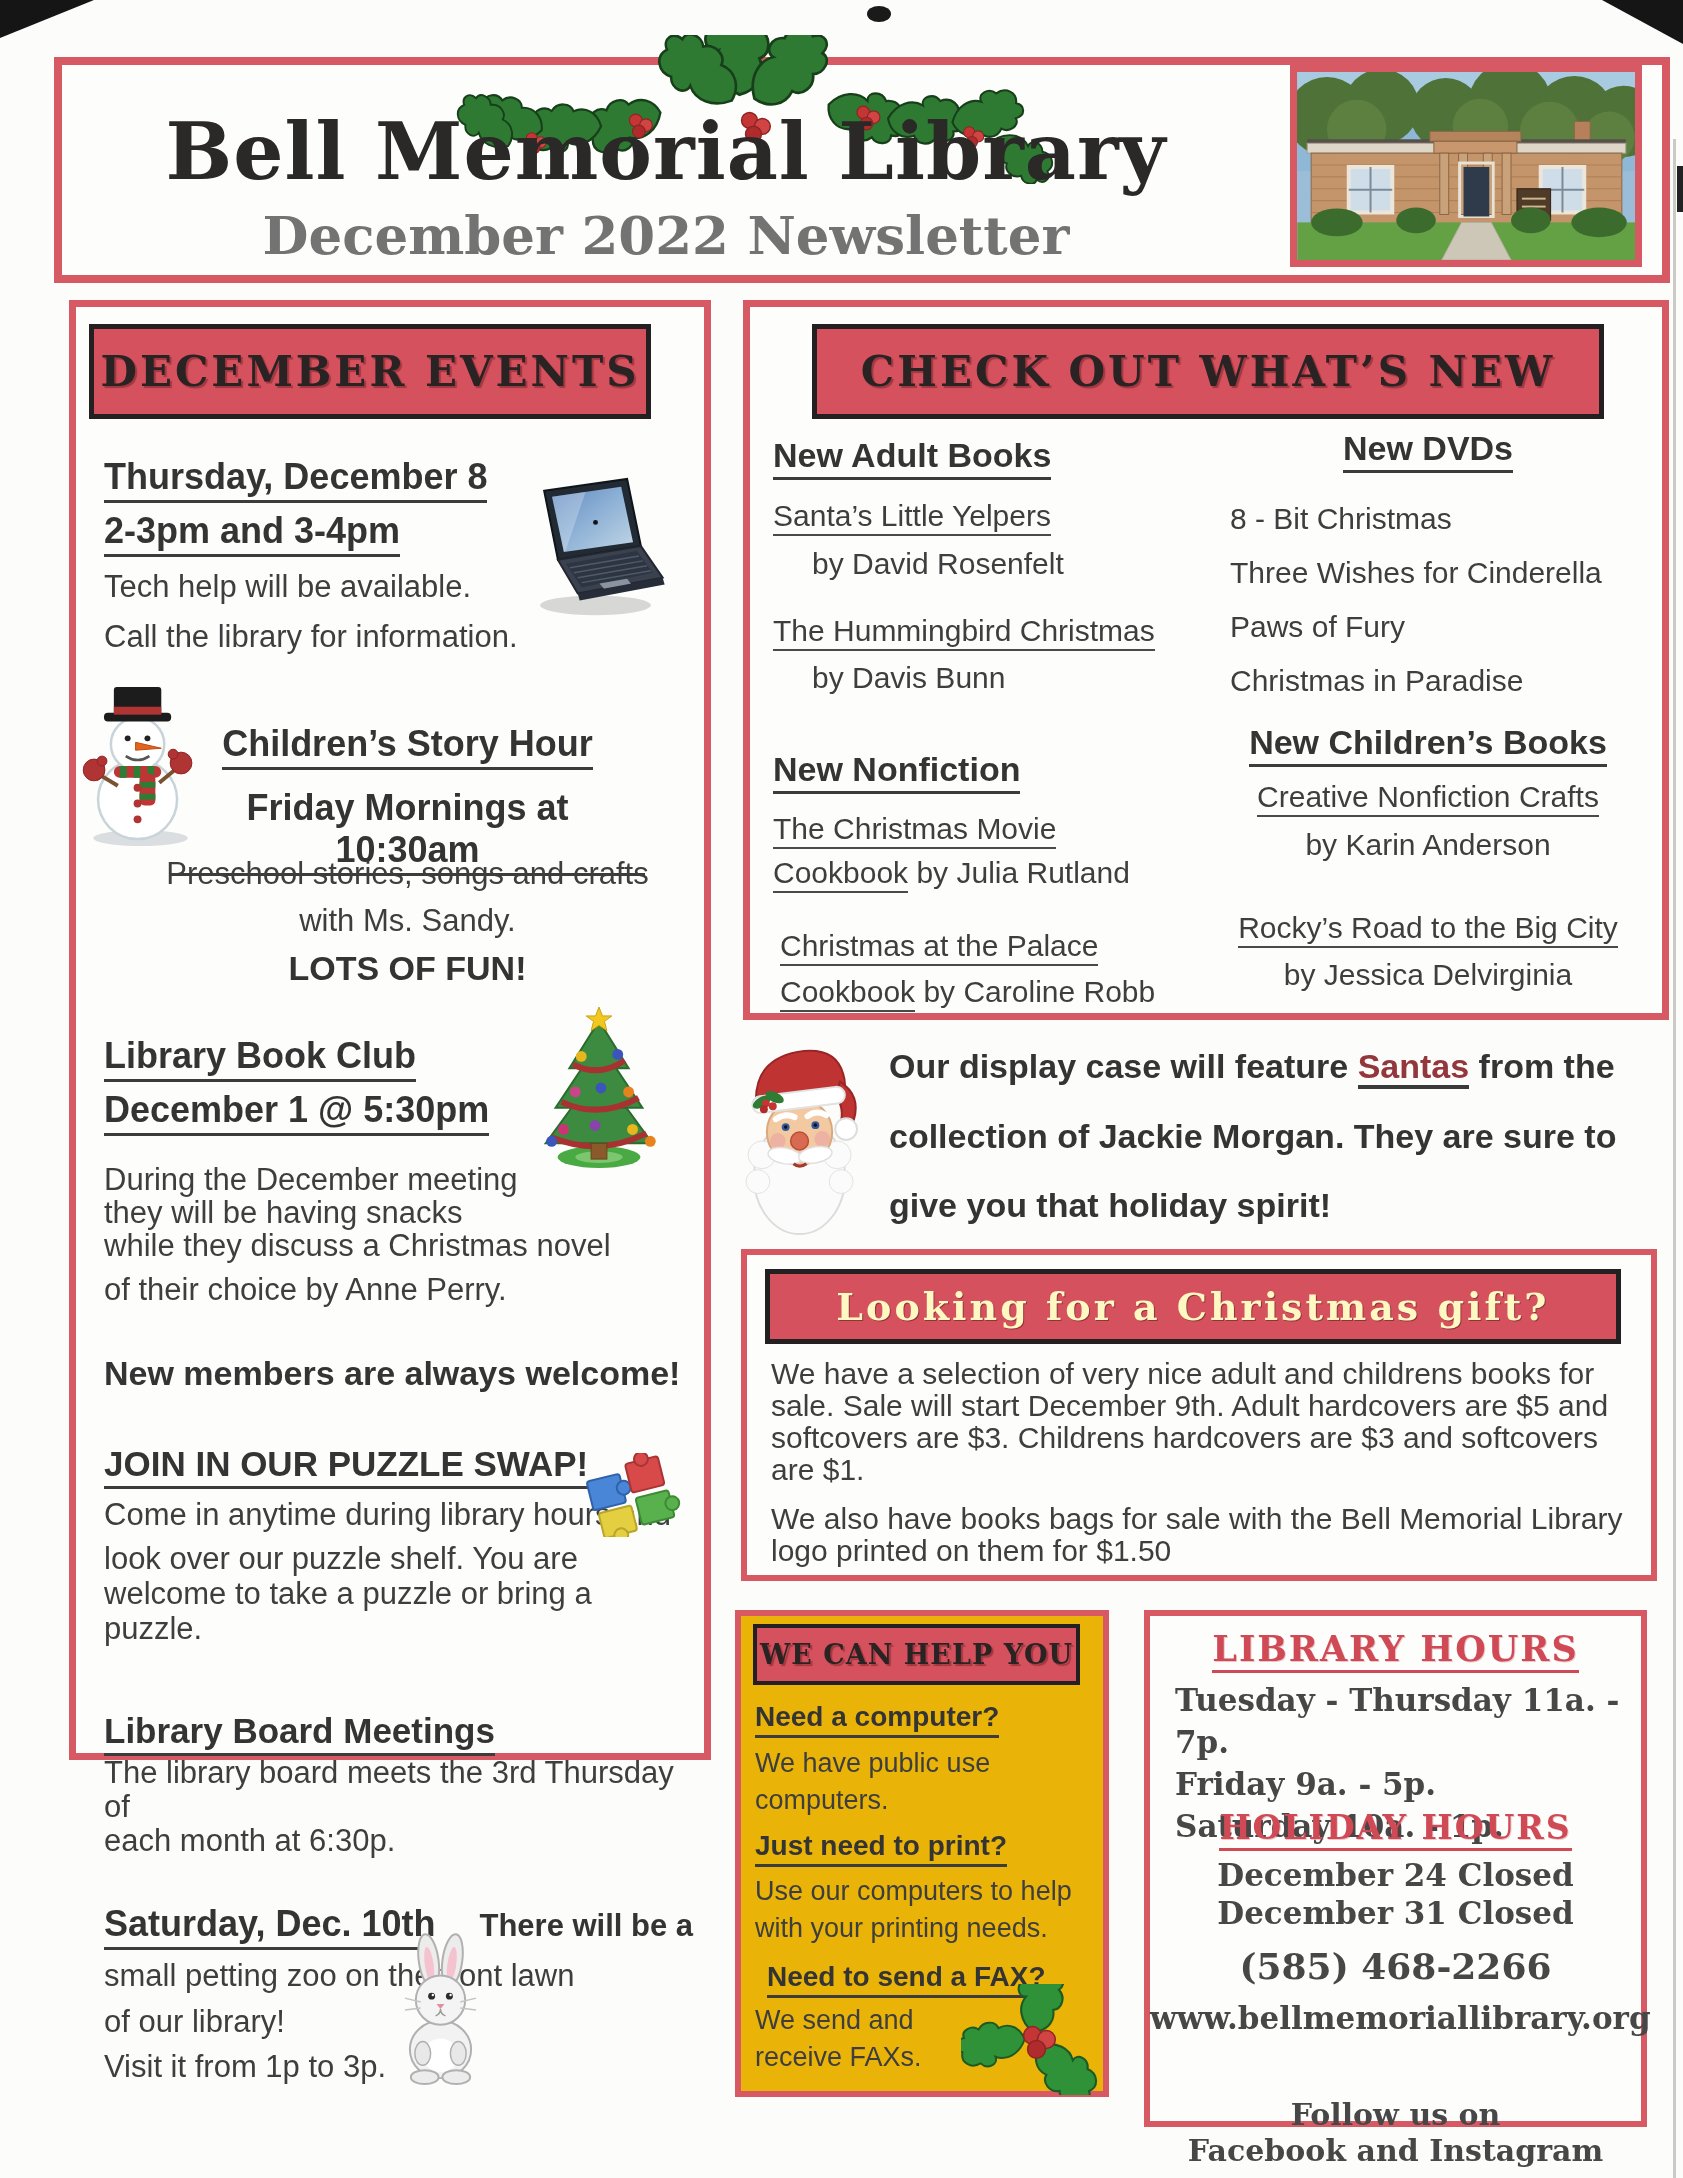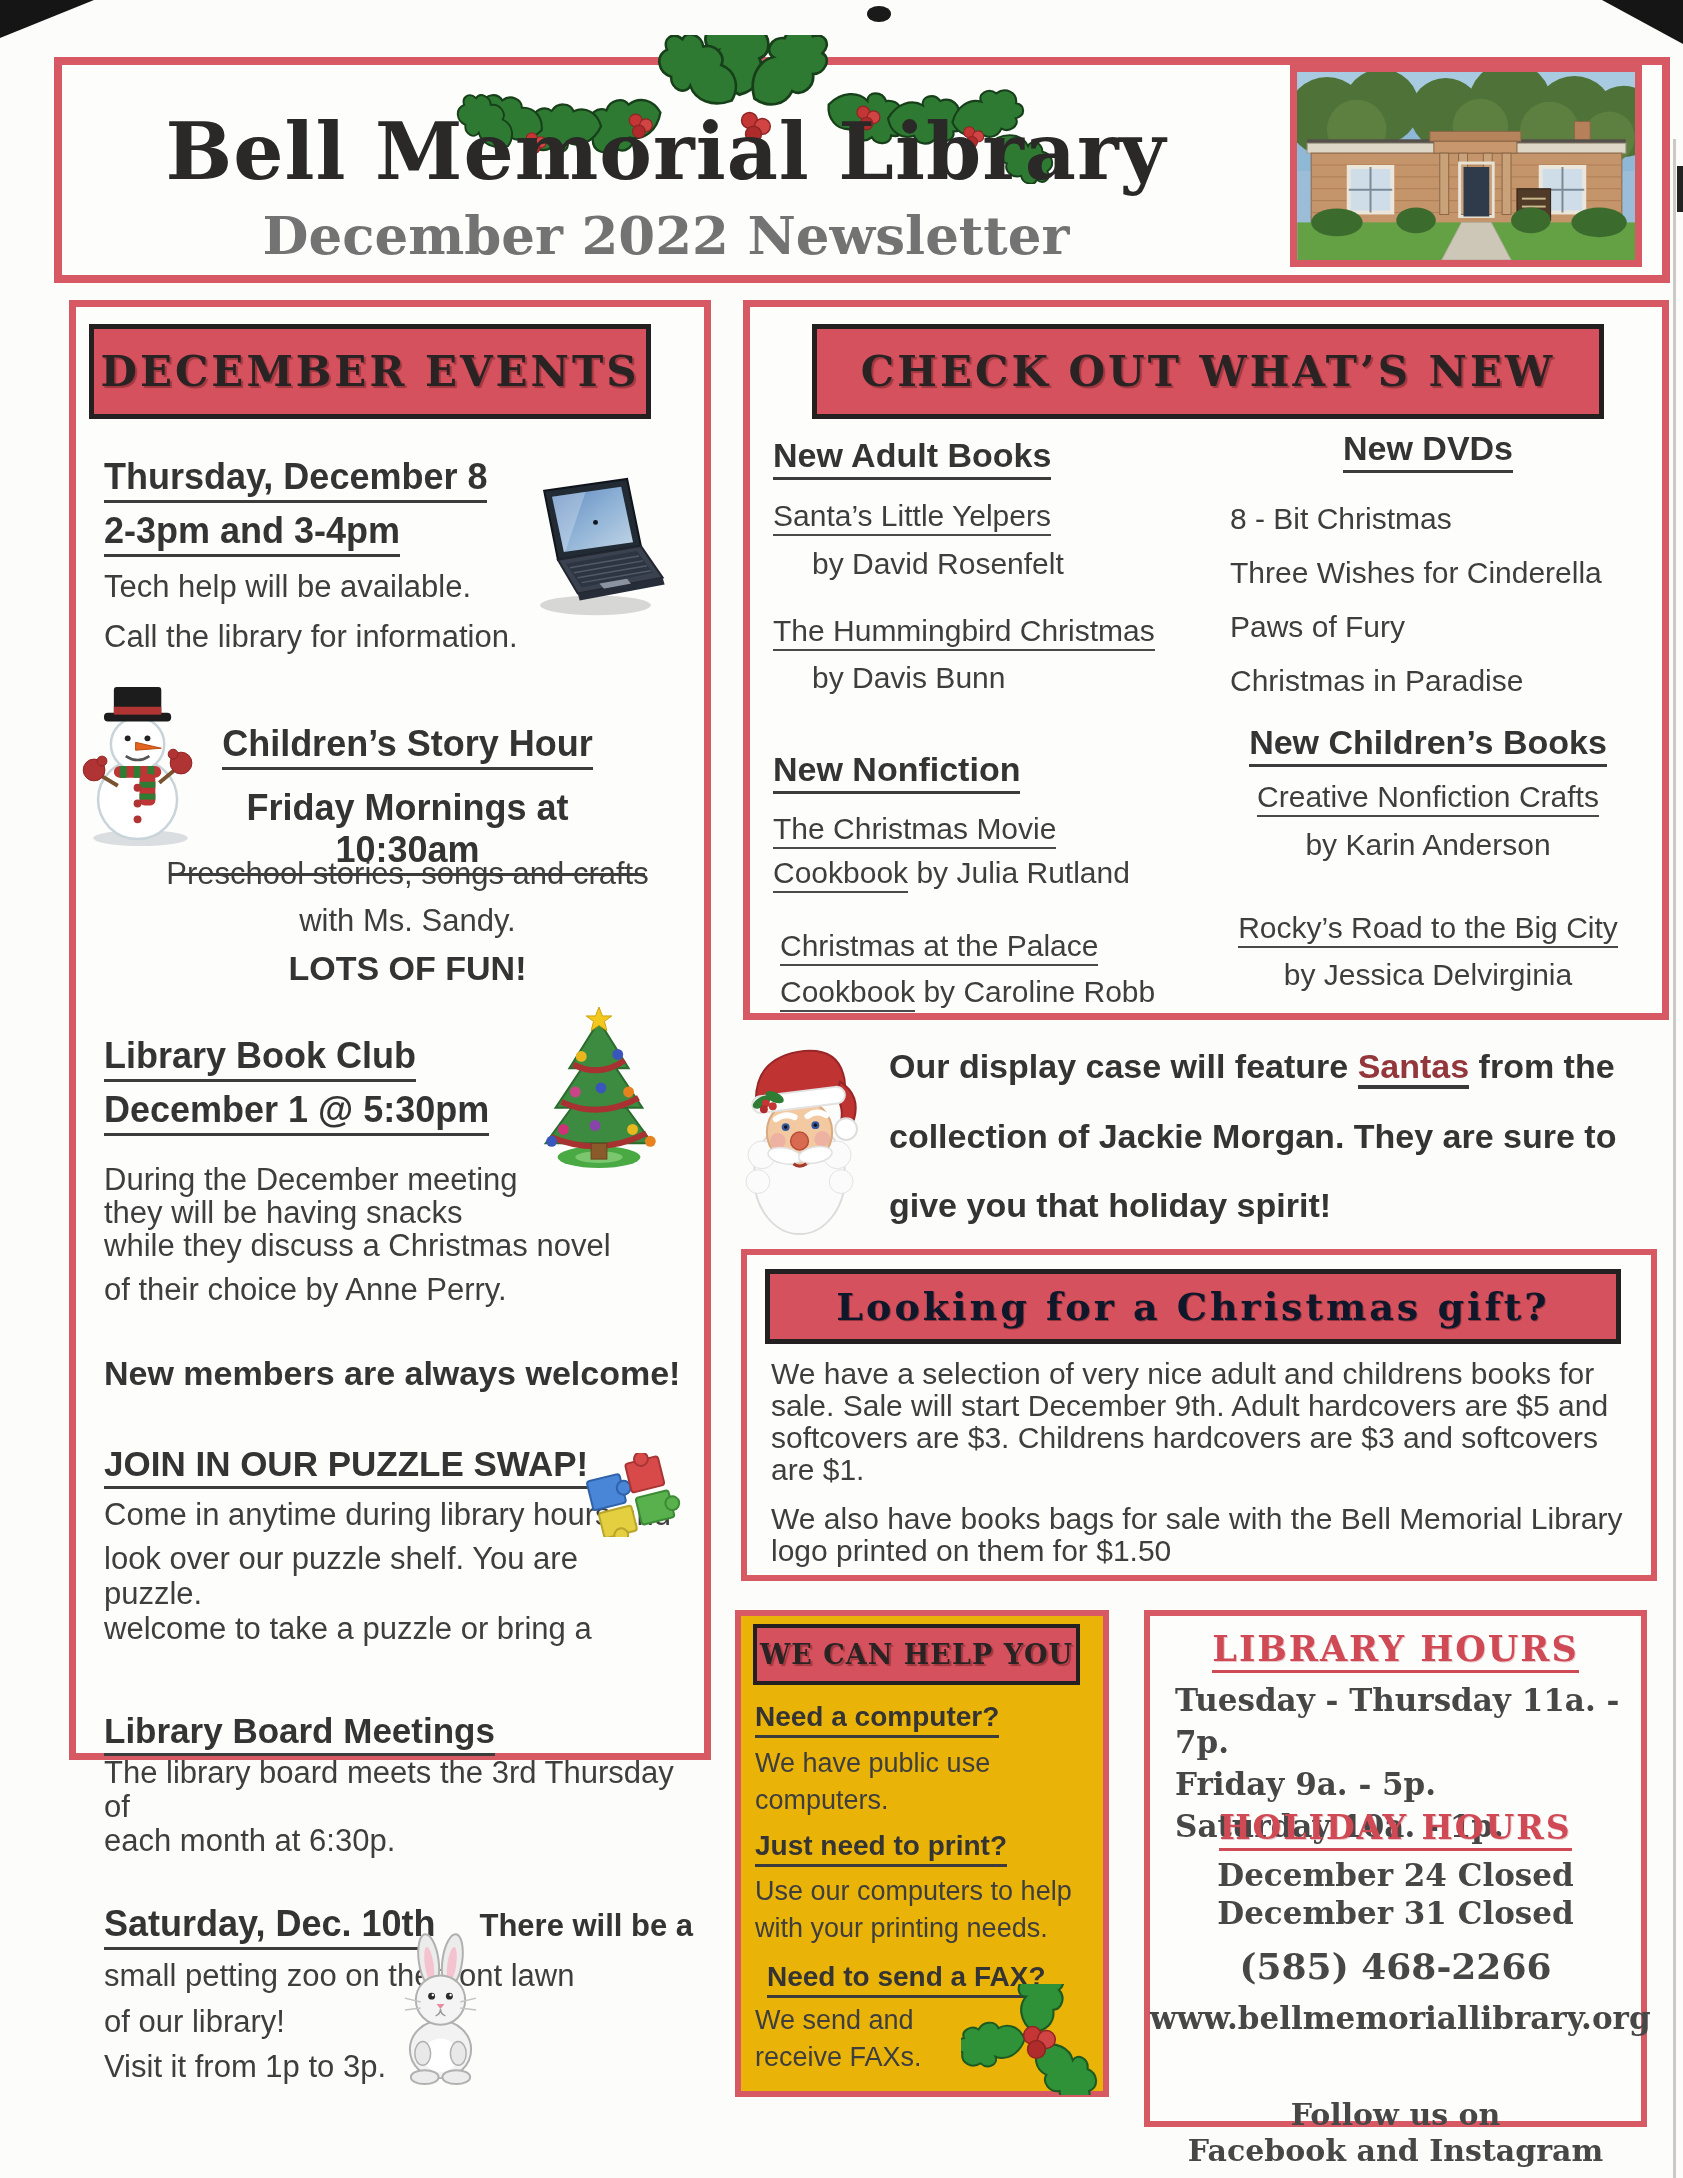--- a/index.html
+++ b/index.html
@@ -236,22 +236,22 @@
       <div>they  will be having snacks</div>
       <div>while they discuss a Christmas novel</div>
     </div>
     <div class="txt" style="left:28px;top:965px;font-size:31px;">of their choice by Anne Perry.</div>
     <div class="txt b" style="left:28px;top:1047px;font-size:34px;">New members are always welcome!</div>
 
     <div class="txt" style="left:28px;top:1137px;font-size:35px;"><span class="b u3">JOIN IN OUR PUZZLE SWAP!</span></div>
     <div class="txt" style="left:28px;top:1190px;font-size:31px;">Come in anytime during library hours and</div>
     <div class="txt" style="left:28px;top:1234px;font-size:31px;line-height:35px;">
       <div>look over our puzzle shelf.  You are</div>
+      <div>welcome  to take a puzzle or bring a</div>
       <div>puzzle.</div>
-      <div>welcome  to take a puzzle or bring a</div>
     </div>
     <div class="abs" style="left:503px;top:1146px;width:109px;height:84px;">
       <svg viewBox="0 0 110 85" width="109" height="84">
         <g transform="rotate(-14 55 42)">
           <rect x="12" y="18" width="34" height="30" rx="3" fill="#4a86d8" stroke="#2f62a8" stroke-width="2"></rect>
           <circle cx="47" cy="33" r="7" fill="#4a86d8" stroke="#2f62a8" stroke-width="2"></circle>
           <rect x="54" y="10" width="34" height="30" rx="3" fill="#d84a4a" stroke="#a83434" stroke-width="2"></rect>
           <circle cx="71" cy="9" r="7" fill="#d84a4a" stroke="#a83434" stroke-width="2"></circle>
           <rect x="56" y="46" width="34" height="28" rx="3" fill="#58b14c" stroke="#3d8a34" stroke-width="2"></rect>
           <circle cx="91" cy="60" r="7" fill="#58b14c" stroke="#3d8a34" stroke-width="2"></circle>
@@ -371,21 +371,21 @@
       <path d="M66,127 Q72,132 79,127" stroke="#a33a2e" stroke-width="3" fill="none"></path>
     </svg>
   </div>
   <div class="txt b" style="left:889px;top:1047px;width:762px;font-size:34px;">
     <span>Our display case will feature </span><span class="santas">Santas</span><span> from the</span>
   </div>
   <div class="txt b" style="left:889px;top:1117px;width:762px;font-size:34px;">collection of Jackie Morgan.  They are sure to</div>
   <div class="txt b" style="left:889px;top:1186px;width:762px;font-size:34px;">give you that holiday spirit!</div>
 
   <div class="abs" style="left:741px;top:1249px;width:916px;height:332px;border:6px solid var(--red-border);background:#fdfdfc;">
-    <div class="banner" style="left:18px;top:14px;width:856px;height:75px;font-size:38px;color:#0f172a;text-shadow:1px 1px 0 rgba(40,10,10,.4);">Looking for a Christmas gift?</div>
+    <div class="banner" style="left:18px;top:14px;width:856px;height:75px;font-size:38px;color:#fef9c3;text-shadow:1px 1px 0 rgba(40,10,10,.4);">Looking for a Christmas gift?</div>
     <div class="txt" style="left:24px;top:103px;font-size:30px;line-height:32px;">
       <div>We have a selection of very nice adult and childrens books for</div>
       <div>sale.  Sale will start December 9th.   Adult hardcovers are $5 and</div>
       <div>softcovers are $3.    Childrens hardcovers are $3 and softcovers</div>
       <div>are $1.</div>
     </div>
     <div class="txt" style="left:24px;top:248px;font-size:30px;line-height:32px;">
       <div>We also have books bags for sale with the Bell Memorial Library</div>
       <div>logo printed on them for $1.50</div>
     </div>

